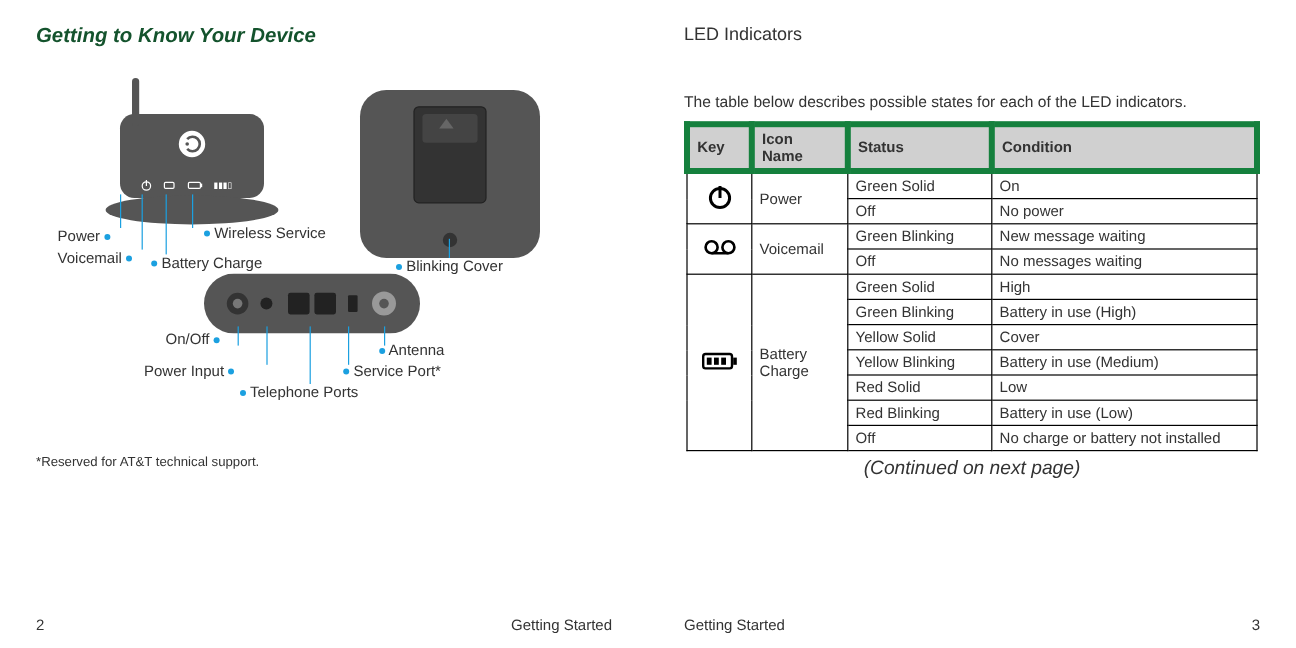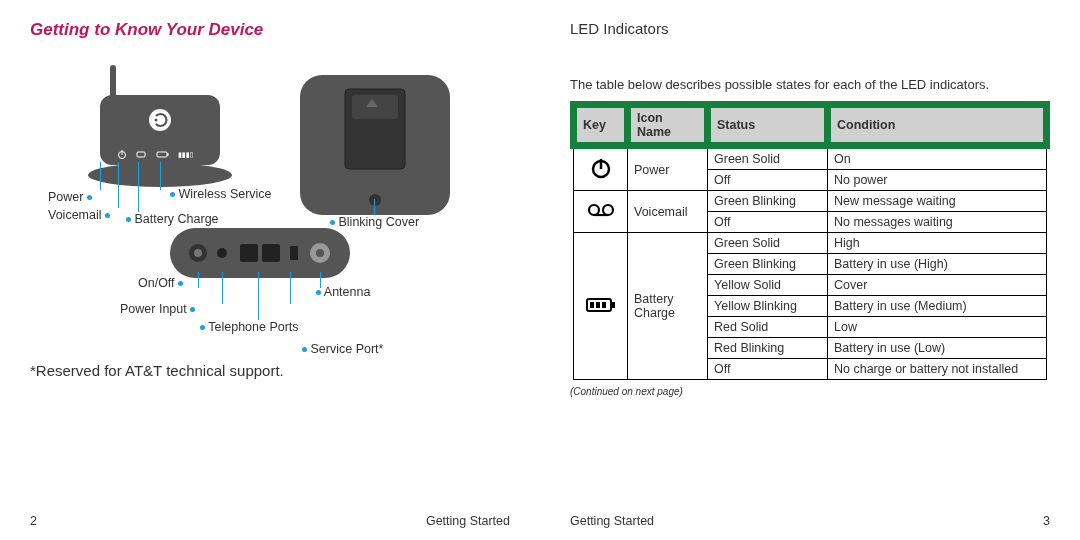--- a/index.html
+++ b/index.html
@@ -12,21 +12,21 @@
     display: flex;
     background: #fff;
   }
   .page {
     width: 540px;
     height: 540px;
     padding: 20px 30px 15px 30px;
     position: relative;
   }
   .title-orange {
-    color: #be185d;
+    color: #14532d;
     font-style: italic;
     font-weight: bold;
     font-size: 17px;
     margin-bottom: 10px;
   }
   .section-title {
     font-size: 15px;
     font-weight: normal;
     margin-bottom: 20px;
   }
@@ -36,51 +36,51 @@
     line-height: 1.25;
     margin-top: 40px;
   }
   .diagram-area {
     width: 480px;
     height: 260px;
     position: relative;
     margin-bottom: 8px;
   }
   .note {
-    font-size: 15px;
+    font-size: 11px;
     line-height: 1.25;
-    margin-top: 0;
+    margin-top: 17px;
   }
   .footer {
     position: absolute;
     bottom: 12px;
     left: 30px;
     right: 30px;
     display: flex;
     justify-content: space-between;
     font-size: 12.5px;
   }
   .continued {
-    text-align: left;
+    text-align: center;
     font-style: italic;
-    font-size: 10px;
+    font-size: 16px;
     margin-top: 6px;
   }
   
   table {
     border-collapse: collapse;
     width: 100%;
     font-size: 12.5px;
   }
   th {
     background: #d0d0d0;
     text-align: left;
     font-weight: bold;
     padding: 3px 6px;
-    border: 7px solid #15803d;
+    border: 5px solid #15803d;
   }
   td {
     border: 1px solid #000;
     padding: 3px 6px;
     vertical-align: middle;
   }
   td.icon-cell { text-align: center; width: 54px; }
   td.name-cell { width: 80px; }
   td.status-cell { width: 120px; }
   
@@ -183,21 +183,21 @@
     <div class="line" style="left:192px; top:222px; width:1px; height:32px;"></div>
     <div class="label" style="left:90px; top:252px;"><span>Power Input</span> <span class="dot"></span></div>
 
     <div class="line" style="left:228px; top:222px; width:1px; height:48px;"></div>
     <div class="label" style="left:170px; top:270px; text-align:center;"><span class="dot"></span> <span>Telephone Ports</span></div>
 
     <div class="line" style="left:290px; top:222px; width:1px; height:16px;"></div>
     <div class="label" style="left:286px; top:235px;"><span class="dot"></span> <span>Antenna</span></div>
 
     <div class="line" style="left:260px; top:222px; width:1px; height:32px;"></div>
-    <div class="label" style="left:272px; top:252px;margin-top:40px;"><span class="dot"></span> <span>Service Port*</span></div>
+    <div class="label" style="left:256px; top:252px;"><span class="dot"></span> <span>Service Port*</span></div>
   </div>
 
   <div style="height:44px;"></div>
   <div class="note">*Reserved for AT&amp;T technical support.</div>
 
   <div class="footer">
     <span>2</span>
     <span>Getting Started</span>
   </div>
 </div>

